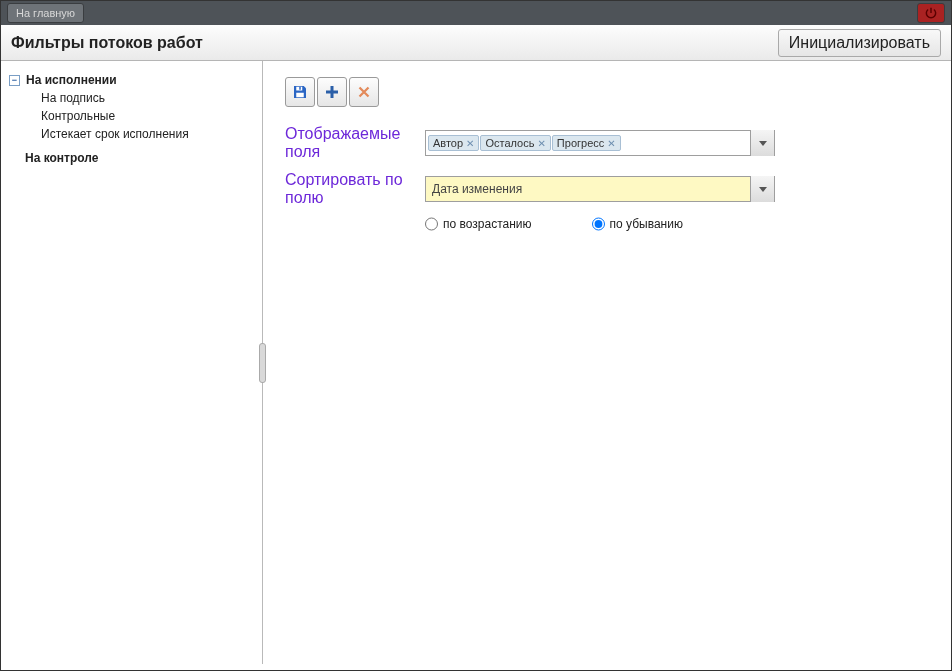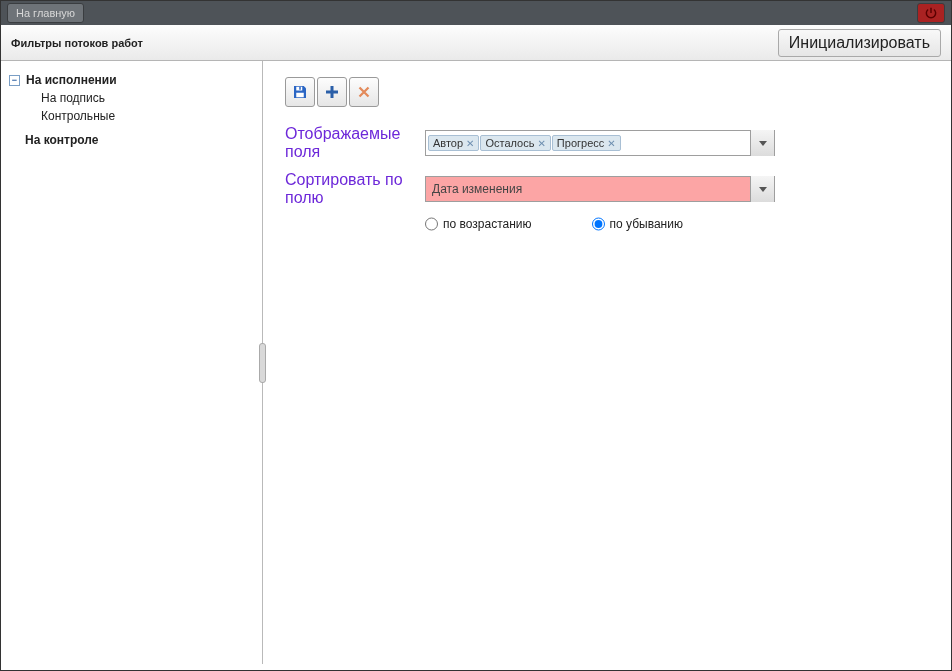--- a/index.html
+++ b/index.html
@@ -45,21 +45,21 @@
   .titlebar {
     height: 36px;
     display: flex;
     align-items: center;
     justify-content: space-between;
     padding: 0 10px;
     border-bottom: 1px solid #b5b5b5;
     background: linear-gradient(#fdfdfd,#eaeaea);
   }
   .titlebar h1 {
-    font-size: 11px;
+    font-size: 16px;
     font-weight: bold;
     color: #222;
   }
   .init-btn {
     background: linear-gradient(#f8f8f8,#e6e6e6);
     border: 1px solid #a9a9a9;
     border-radius: 3px;
     padding: 4px 10px;
     font-size: 16px;
     cursor: pointer;
@@ -182,21 +182,21 @@
     background: linear-gradient(#f5f5f5,#dcdcdc);
     display:flex;align-items:center;justify-content:center;
     cursor:pointer;
     flex-shrink: 0;
   }
   .dd-btn svg{width:10px;height:10px;}
   .select-single {
     flex: 1;
     max-width: 350px;
     border: 1px solid #9e9e9e;
-    background: #fca5a5;
+    background: #fef9c3;
     display: flex;
     align-items: center;
     height: 26px;
   }
   .select-value {
     flex: 1;
     padding: 0 6px;
     color: #444;
     font-size: 12px;
   }
@@ -237,20 +237,23 @@
     <div class="tree-item bold">
       <span class="tree-toggle">−</span>
       <span>На исполнении</span>
     </div>
     <div class="tree-children">
       <div class="tree-item">
           <span>На подпись</span>
         </div>
       <div class="tree-item">
           <span>Контрольные</span>
+        </div>
+      <div class="tree-item">
+          <span>Истекает срок исполнения</span>
         </div>
     </div>
     <div class="tree-level2">
       <div class="tree-item bold">
         <span>На контроле</span>
       </div>
     </div>
     <div class="splitter-handle"></div>
   </div>
 

